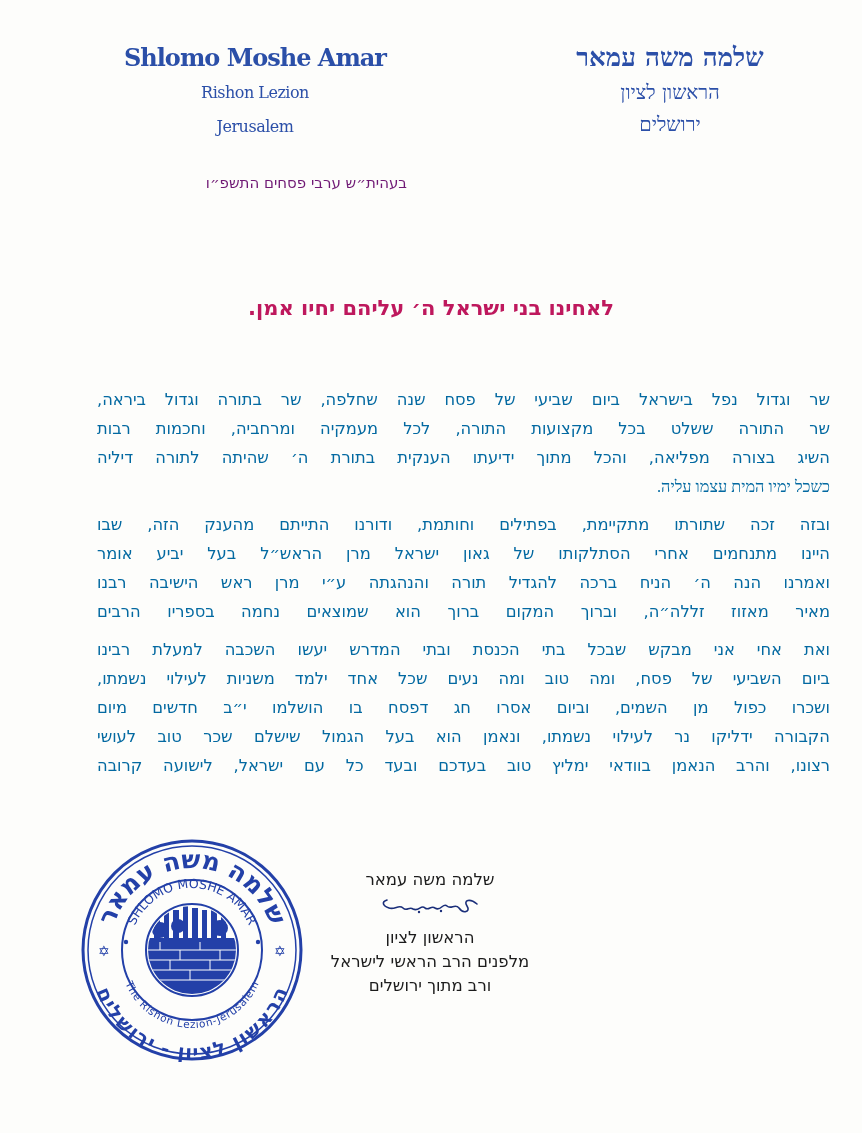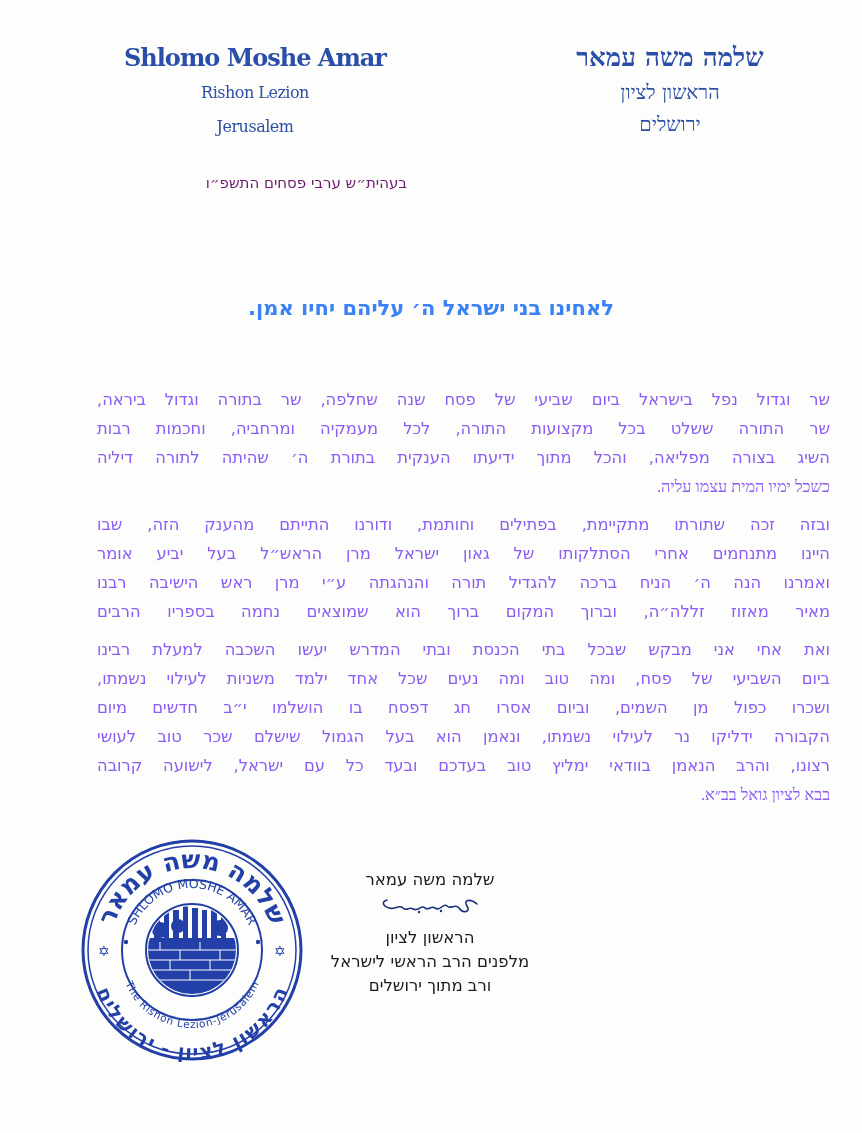--- a/index.html
+++ b/index.html
@@ -64,32 +64,32 @@
     }
     .greeting {
       position: absolute;
       left: 0;
       width: 862px;
       top: 296px;
       text-align: center;
       direction: rtl;
       font-size: 21px;
       font-weight: bold;
-      color: #3b82f6;
+      color: #be185d;
     }
     .body-text {
       position: absolute;
       left: 97px;
       width: 733px;
       top: 385px;
       direction: rtl;
       text-align: justify;
       font-size: 16.3px;
       line-height: 29px;
-      color: #8b5cf6;
+      color: #0369a1;
     }
     .body-text p {
       margin: 0 0 9px 0;
     }
     .body-text .ln {
       display: block;
       text-align: justify;
       text-align-last: justify;
       white-space: nowrap;
     }
@@ -153,21 +153,20 @@
     <span class="ln">היינו מתנחמים אחרי הסתלקותו של גאון ישראל מרן הראש״ל בעל יביע אומר</span>
     <span class="ln">ואמרנו הנה ה׳ הניח ברכה להגדיל תורה והנהגתה ע״י מרן ראש הישיבה רבנו</span>
     <span class="ln">מאיר מאזוז זללה״ה, וברוך המקום ברוך הוא שמוצאים נחמה בספריו הרבים</span>
   </p>
   <p>
     <span class="ln">ואת אחי אני מבקש שבכל בתי הכנסת ובתי המדרש יעשו השכבה למעלת רבינו</span>
     <span class="ln">ביום השביעי של פסח, ומה טוב ומה נעים שכל אחד ילמד משניות לעילוי נשמתו,</span>
     <span class="ln">ושכרו כפול מן השמים, וביום אסרו חג דפסח בו הושלמו י״ב חדשים מיום</span>
     <span class="ln">הקבורה ידליקו נר לעילוי נשמתו, ונאמן הוא בעל הגמול שישלם שכר טוב לעושי</span>
     <span class="ln">רצונו, והרב הנאמן בוודאי ימליץ טוב בעדכם ובעד כל עם ישראל, לישועה קרובה</span>
-    <span class="ln last">בבא לציון גואל בב״א.</span>
   </p>
 </div>
 
 <div class="signature-block">
   <div>שלמה משה עמאר</div>
   <div class="sig">
     <svg width="110" height="30" viewBox="0 0 110 30">
       <path d="M102 10 C 95 4, 88 6, 92 12 C 96 18, 88 20, 84 14 C 80 9, 76 16, 72 12 C 68 8, 66 18, 60 14 C 56 11, 54 17, 50 14 C 46 10, 44 18, 38 15 C 34 12, 32 18, 28 14 C 24 10, 20 16, 14 14 C 8 12, 6 8, 12 6" fill="none" stroke="#1b2f7a" stroke-width="1.6" stroke-linecap="round"></path>
       <circle cx="66" cy="17" r="1.2" fill="#1b2f7a"></circle>
       <circle cx="44" cy="18" r="1.2" fill="#1b2f7a"></circle>

